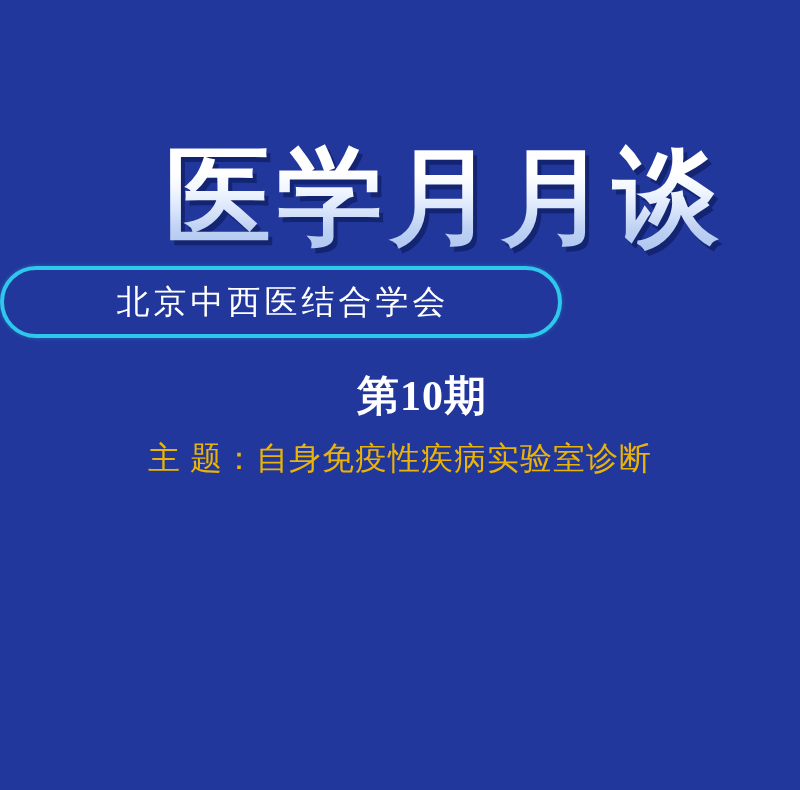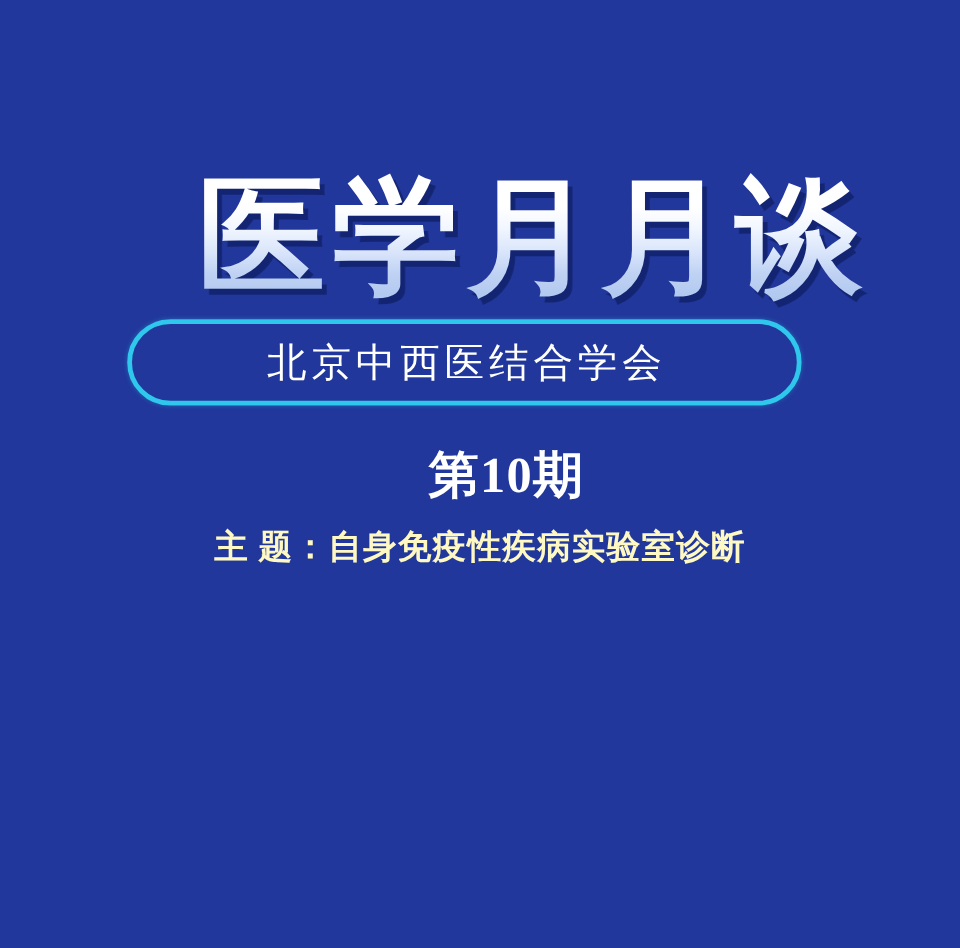--- a/index.html
+++ b/index.html
@@ -57,21 +57,21 @@
 
     filter: drop-shadow(4px 5px 0 rgba(10, 22, 80, 0.55));
   }
 
   
   .pill-wrap {
     position: absolute;
     left: 0;
     top: 266px;
     width: 668px;
-    text-align: right;
+    text-align: left;
   }
 
   .pill {
     display: inline-flex;
     align-items: center;
     justify-content: center;
     box-sizing: border-box;
     width: 562px;
     height: 72px;
     border: 4px solid #2fc8ec;
@@ -113,24 +113,24 @@
   .theme-wrap {
     position: absolute;
     left: 0;
     top: 437px;
     width: 800px;
     text-align: center;
   }
 
   .theme {
     font-family: "Liberation Serif", "DejaVu Serif", serif;
-    font-size: 28px;
-    font-weight: 700;
+    font-size: 32px;
+    font-weight: 400;
     letter-spacing: 1px;
-    color: #fef9c3;
+    color: #eab308;
     white-space: nowrap;
   }
 
   
   .lower-blank {
     position: absolute;
     left: 0;
     top: 500px;
     width: 800px;
     height: 290px;

